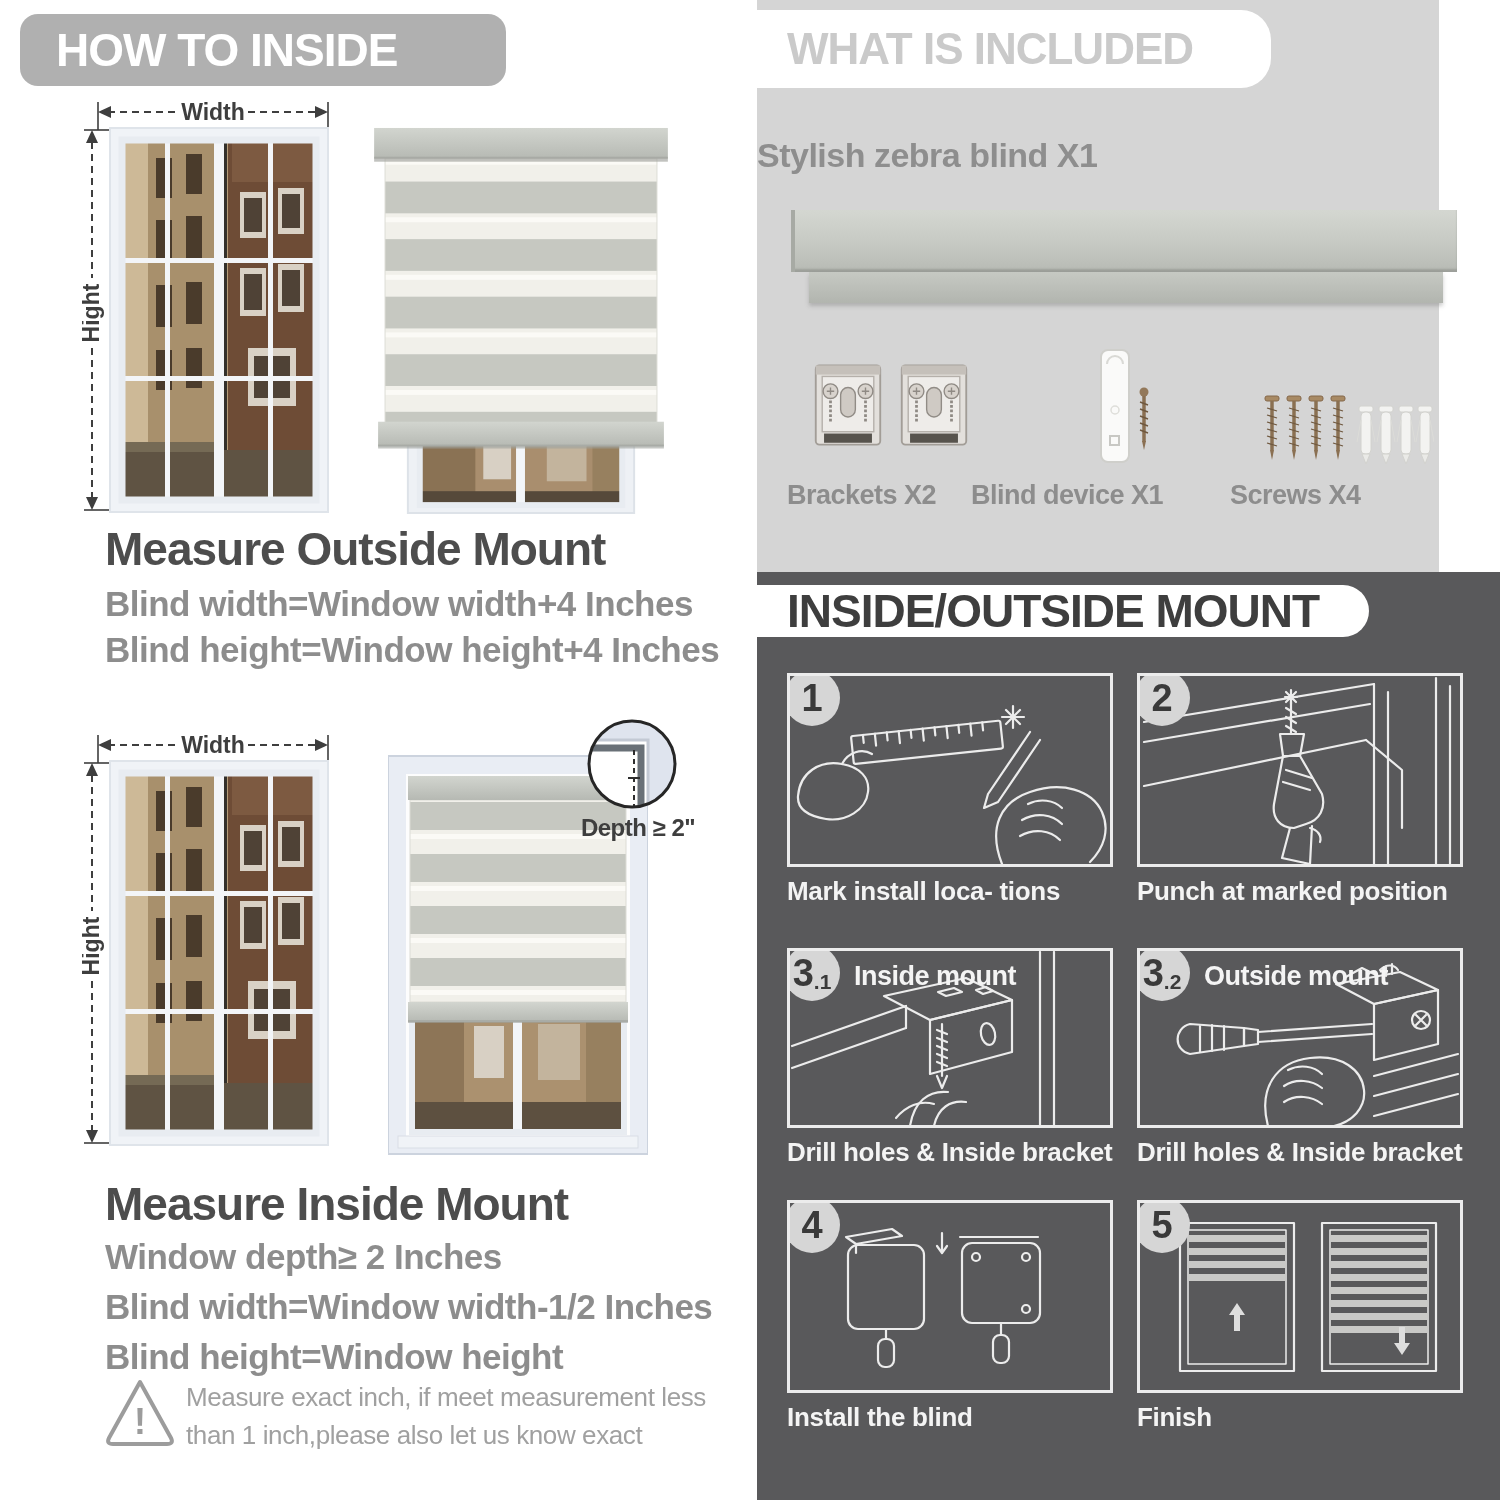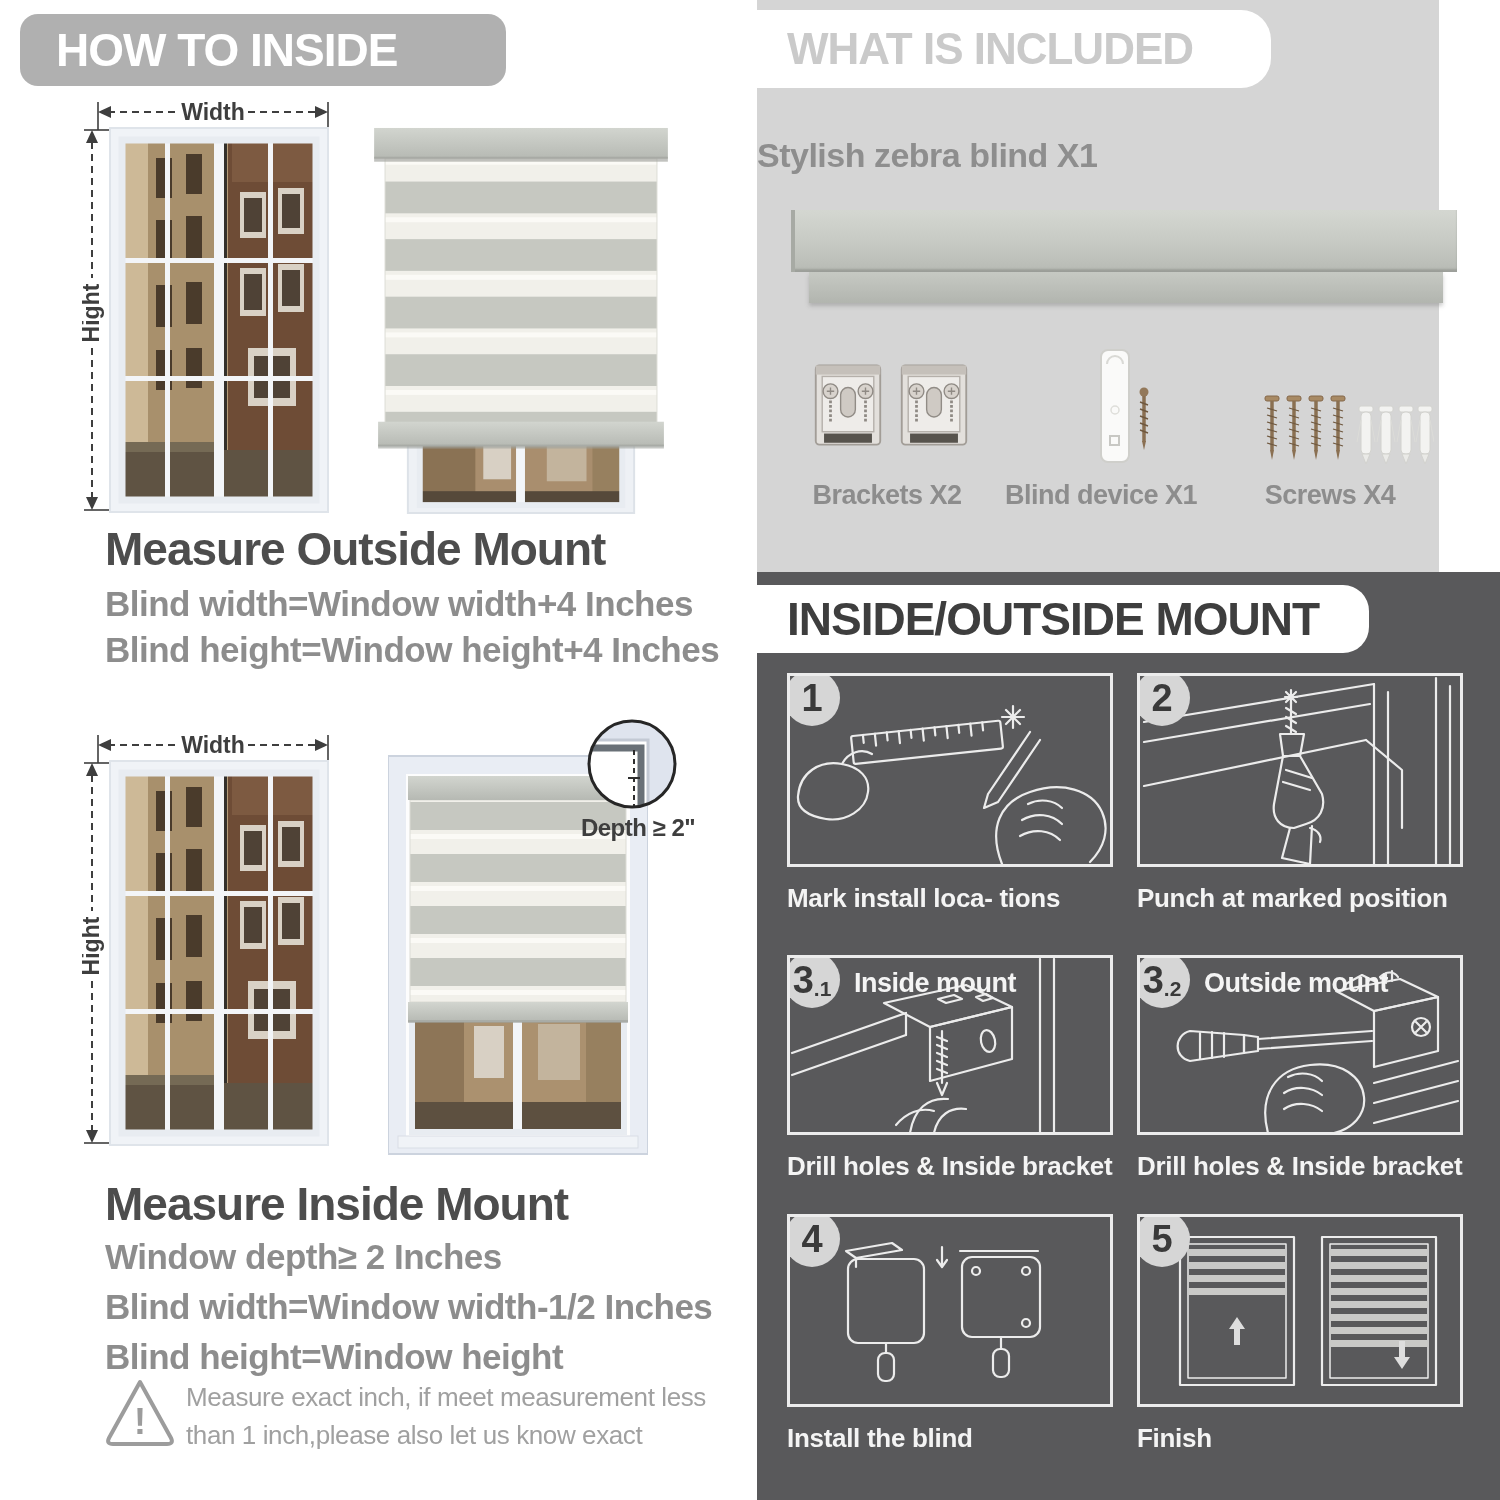--- a/index.html
+++ b/index.html
@@ -34,43 +34,43 @@
     display:flex;align-items:center;padding-left:30px;color:var(--included-header-text,#cacaca);
     font-size:44px;font-weight:bold;letter-spacing:-1px;white-space:nowrap}
   .prod-label{position:absolute;left:0;top:136px;width:100%;text-align:left;font-size:34px;
     font-weight:bold;color:#8e8e8e;letter-spacing:-.5px}
   .rail1{position:absolute;left:34px;top:210px;width:666px;height:62px;
     background:linear-gradient(180deg,#d4d7d1 0%,#c6c9c3 55%,#b7bab4 100%);
     box-shadow:inset 4px 0 0 #a7aaa4,inset 0 -3px 2px rgba(125,127,123,.45)}
   .rail2{position:absolute;left:52px;top:272px;width:634px;height:31px;
     background:linear-gradient(180deg,#c6c9c3,#b2b5af);box-shadow:0 3px 4px rgba(110,110,110,.35)}
   .item-label{position:absolute;font-size:27px;font-weight:bold;color:#8d8d8d;
-    letter-spacing:-.5px;text-align:center;white-space:nowrap}
+    letter-spacing:-.5px;white-space:nowrap}
   .item-graphic{position:absolute}
 
   
   .right-bottom{position:absolute;left:757px;top:572px;width:743px;height:928px;background:var(--dark-bg,#59595b)}
-  .card.mount{left:0;top:13px;width:612px;height:68px;border-radius:0 26px 26px 0;
+  .card.mount{left:0;top:13px;width:612px;height:52px;border-radius:0 26px 26px 0;
     display:flex;align-items:center;padding-left:30px;color:var(--mount-header-text,#3e3e3e);
     font-size:46px;font-weight:bold;letter-spacing:-1px;white-space:nowrap}
   .steps{position:absolute;left:30px;top:101px;width:676px}
   .step-row{display:flex;gap:24px}
   .step-row.r2{margin-top:39px}
   .step-row.r3{margin-top:30px}
   .step{width:326px}
   .panel{position:relative;border:3px solid #ececec;overflow:hidden;background:var(--dark-bg,#59595b)}
   .panel.h1r{height:194px}.panel.h2r{height:180px}.panel.h3r{height:193px}
   .panel svg{display:block;width:100%;height:100%}
   .stepnum{position:absolute;top:-6px;left:-6px;width:56px;height:56px;border-radius:50%;
     background:#d6d6d6;color:#3a3a3a;display:flex;align-items:center;justify-content:center;
     font-weight:bold;font-size:38px;line-height:1}
   .stepnum .sub{font-size:21px;margin-top:16px}
   .plabel{position:absolute;top:10px;left:64px;font-size:27px;font-weight:bold;color:#f4f4f4;
     letter-spacing:-.5px;white-space:nowrap}
-  .caption{margin-top:16px;font-size:26px;font-weight:bold;color:#f4f4f4;letter-spacing:-.3px;
+  .caption{margin-top:9px;font-size:26px;font-weight:bold;color:#f4f4f4;letter-spacing:-.3px;
     min-height:33px;white-space:nowrap}
   .la{stroke:#ececec;stroke-width:2.2;fill:none;stroke-linecap:round;stroke-linejoin:round}
   .la-thin{stroke:#ececec;stroke-width:1.5;fill:none;stroke-linecap:round;stroke-linejoin:round}
 </style>
 </head>
 <body>
 
 <div class="canvas">
 
   <div class="left-col">

